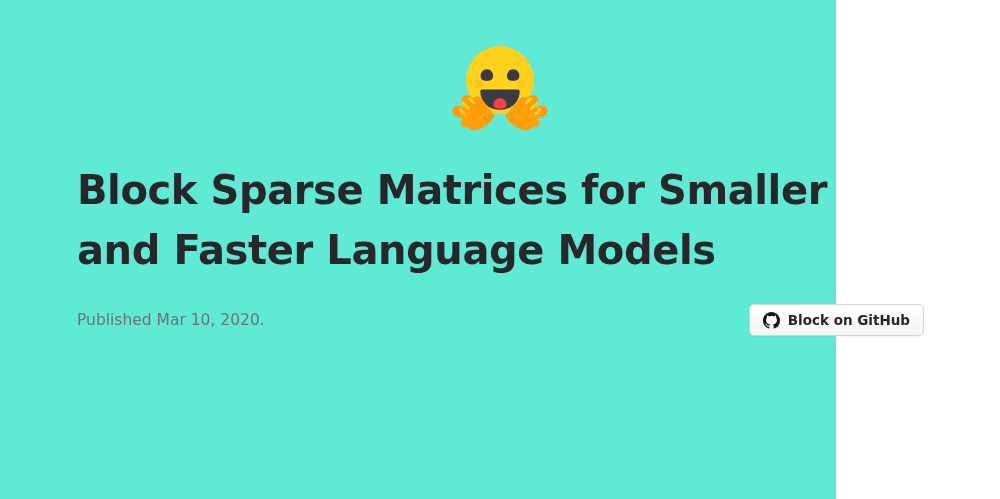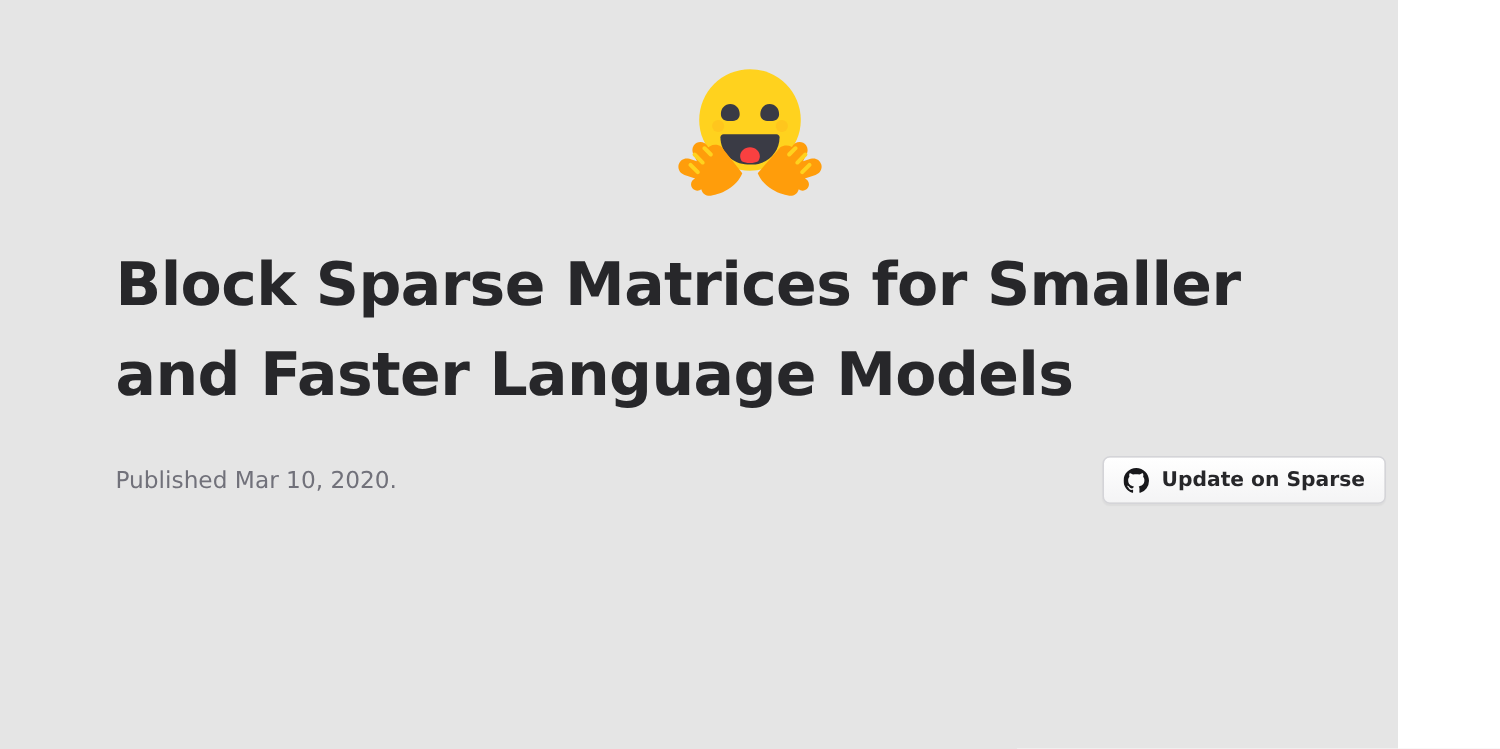--- a/index.html
+++ b/index.html
@@ -10,23 +10,23 @@
   body {
     width: 1000px;
     height: 499px;
     overflow: hidden;
     font-family: "Liberation Sans", sans-serif;
     -webkit-font-smoothing: antialiased;
   }
 
   .page {
     position: relative;
-    width: 932px;
+    width: 836px;
     height: 499px;
-    background: #e5e5e5;
+    background: #5eead4;
   }
 
   
   .logo-row {
     position: absolute;
     top: 40px;
     left: 0;
     width: 1000px;
     display: flex;
     justify-content: center;
@@ -153,21 +153,21 @@
     <div class="meta-row">
 
       <div class="published">Published Mar 10, 2020.</div>
 
       <a class="gh-button" href="#">
         <span>
           <svg class="gh-icon" viewBox="0 0 16 16" xmlns="http://www.w3.org/2000/svg" aria-hidden="true">
             <path fill="#18181B" fill-rule="evenodd" d="M8 0C3.58 0 0 3.58 0 8c0 3.54 2.29 6.53 5.47 7.59.4.07.55-.17.55-.38 0-.19-.01-.82-.01-1.49-2.01.37-2.53-.49-2.69-.94-.09-.23-.48-.94-.82-1.13-.28-.15-.68-.52-.01-.53.63-.01 1.08.58 1.23.82.72 1.21 1.87.87 2.33.66.07-.52.28-.87.51-1.07-1.78-.2-3.64-.89-3.64-3.95 0-.87.31-1.59.82-2.15-.08-.2-.36-1.02.08-2.12 0 0 .67-.21 2.2.82.64-.18 1.32-.27 2-.27.68 0 1.36.09 2 .27 1.53-1.04 2.2-.82 2.2-.82.44 1.1.16 1.92.08 2.12.51.56.82 1.27.82 2.15 0 3.07-1.87 3.75-3.65 3.95.29.25.54.73.54 1.48 0 1.07-.01 1.93-.01 2.2 0 .21.15.46.55.38A8.012 8.012 0 0 0 16 8c0-4.42-3.58-8-8-8z"></path>
           </svg>
         </span>
-        <span class="gh-label">Update on Sparse</span>
+        <span class="gh-label">Block on GitHub</span>
       </a>
 
     </div>
   </div>
 
   <div class="article-body"></div>
 
 </div>
 
 </body></html>

